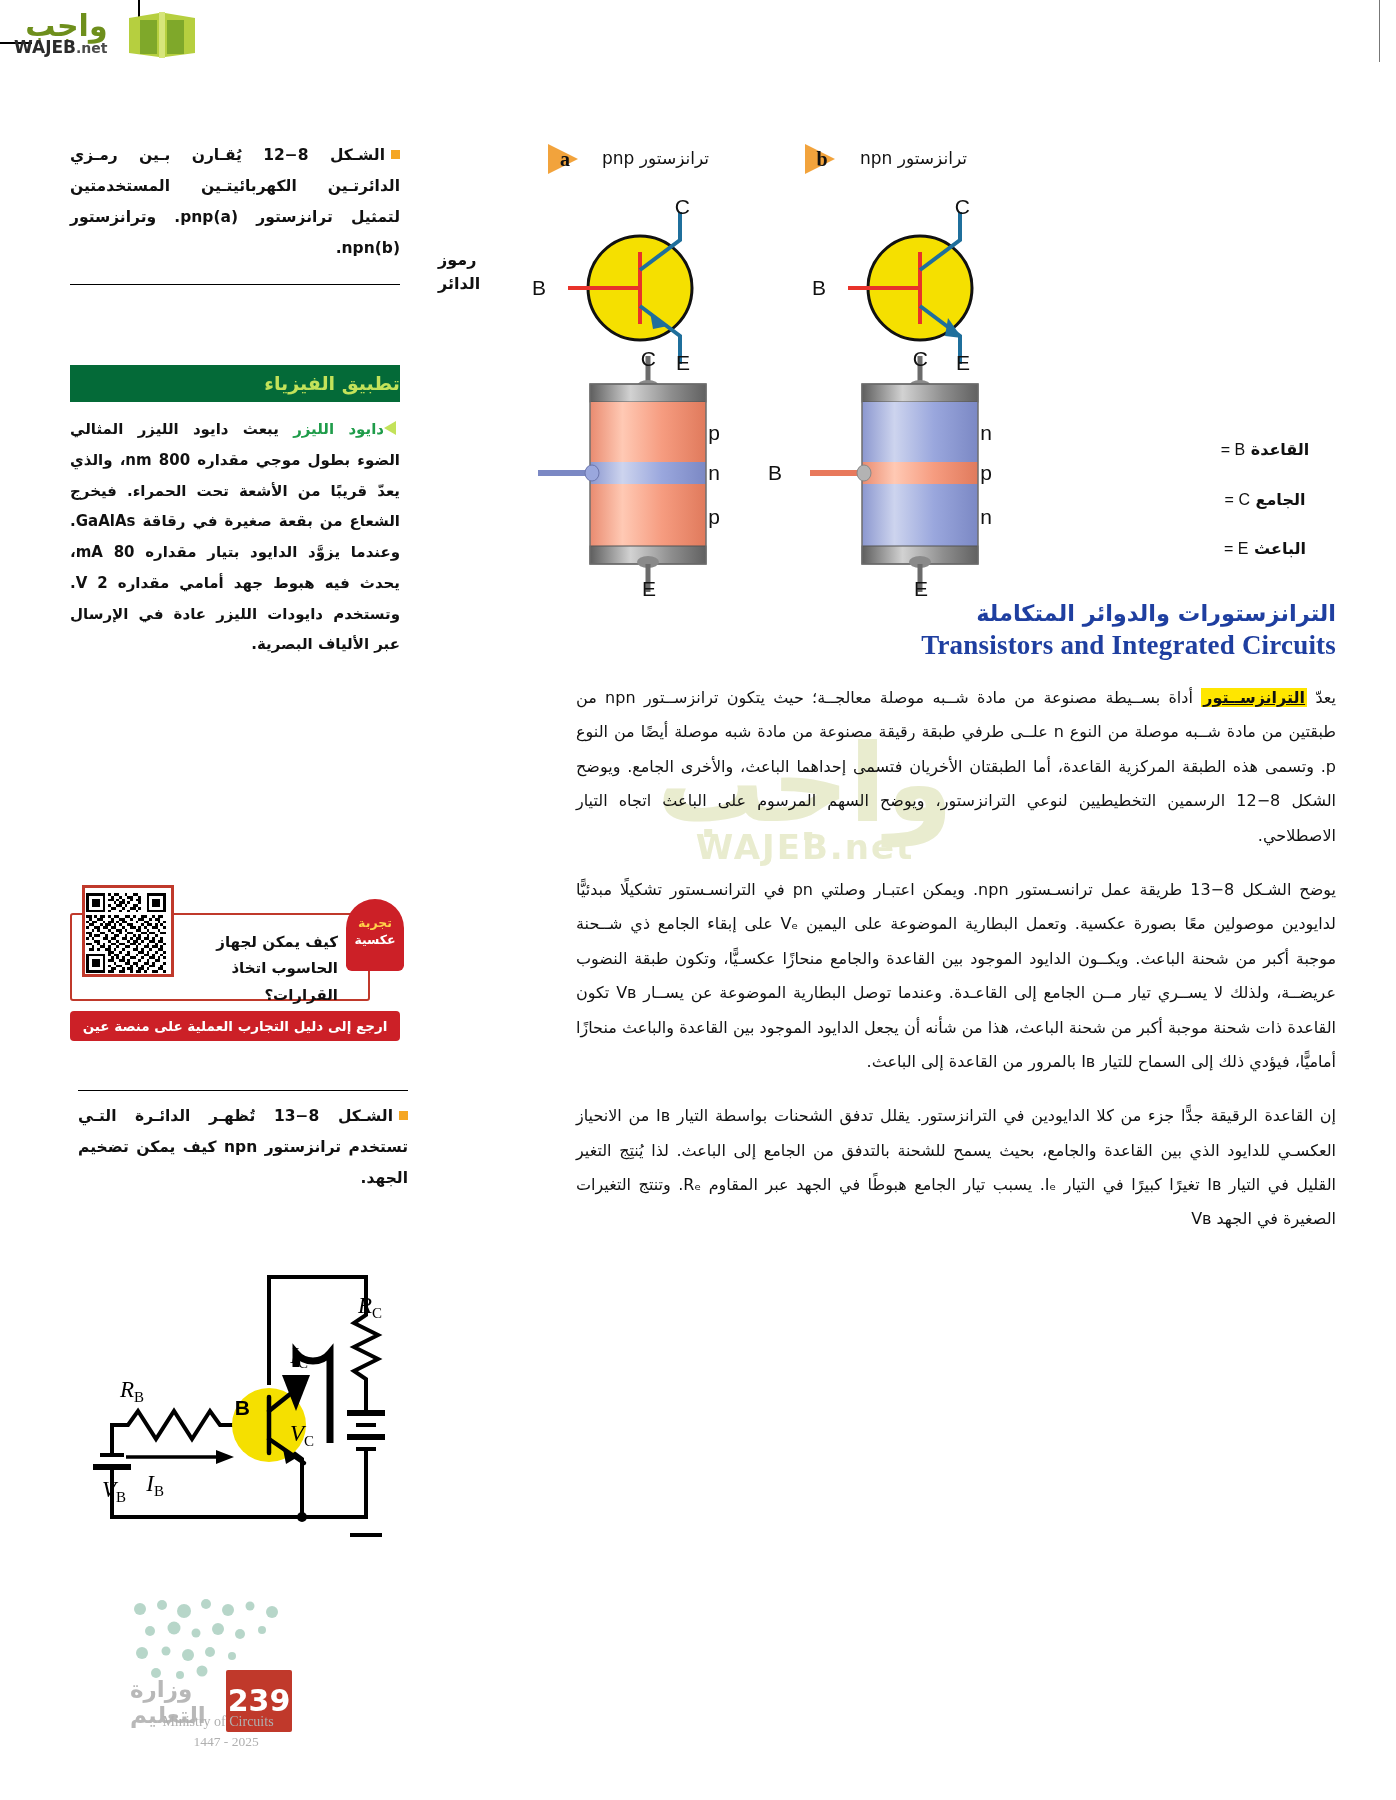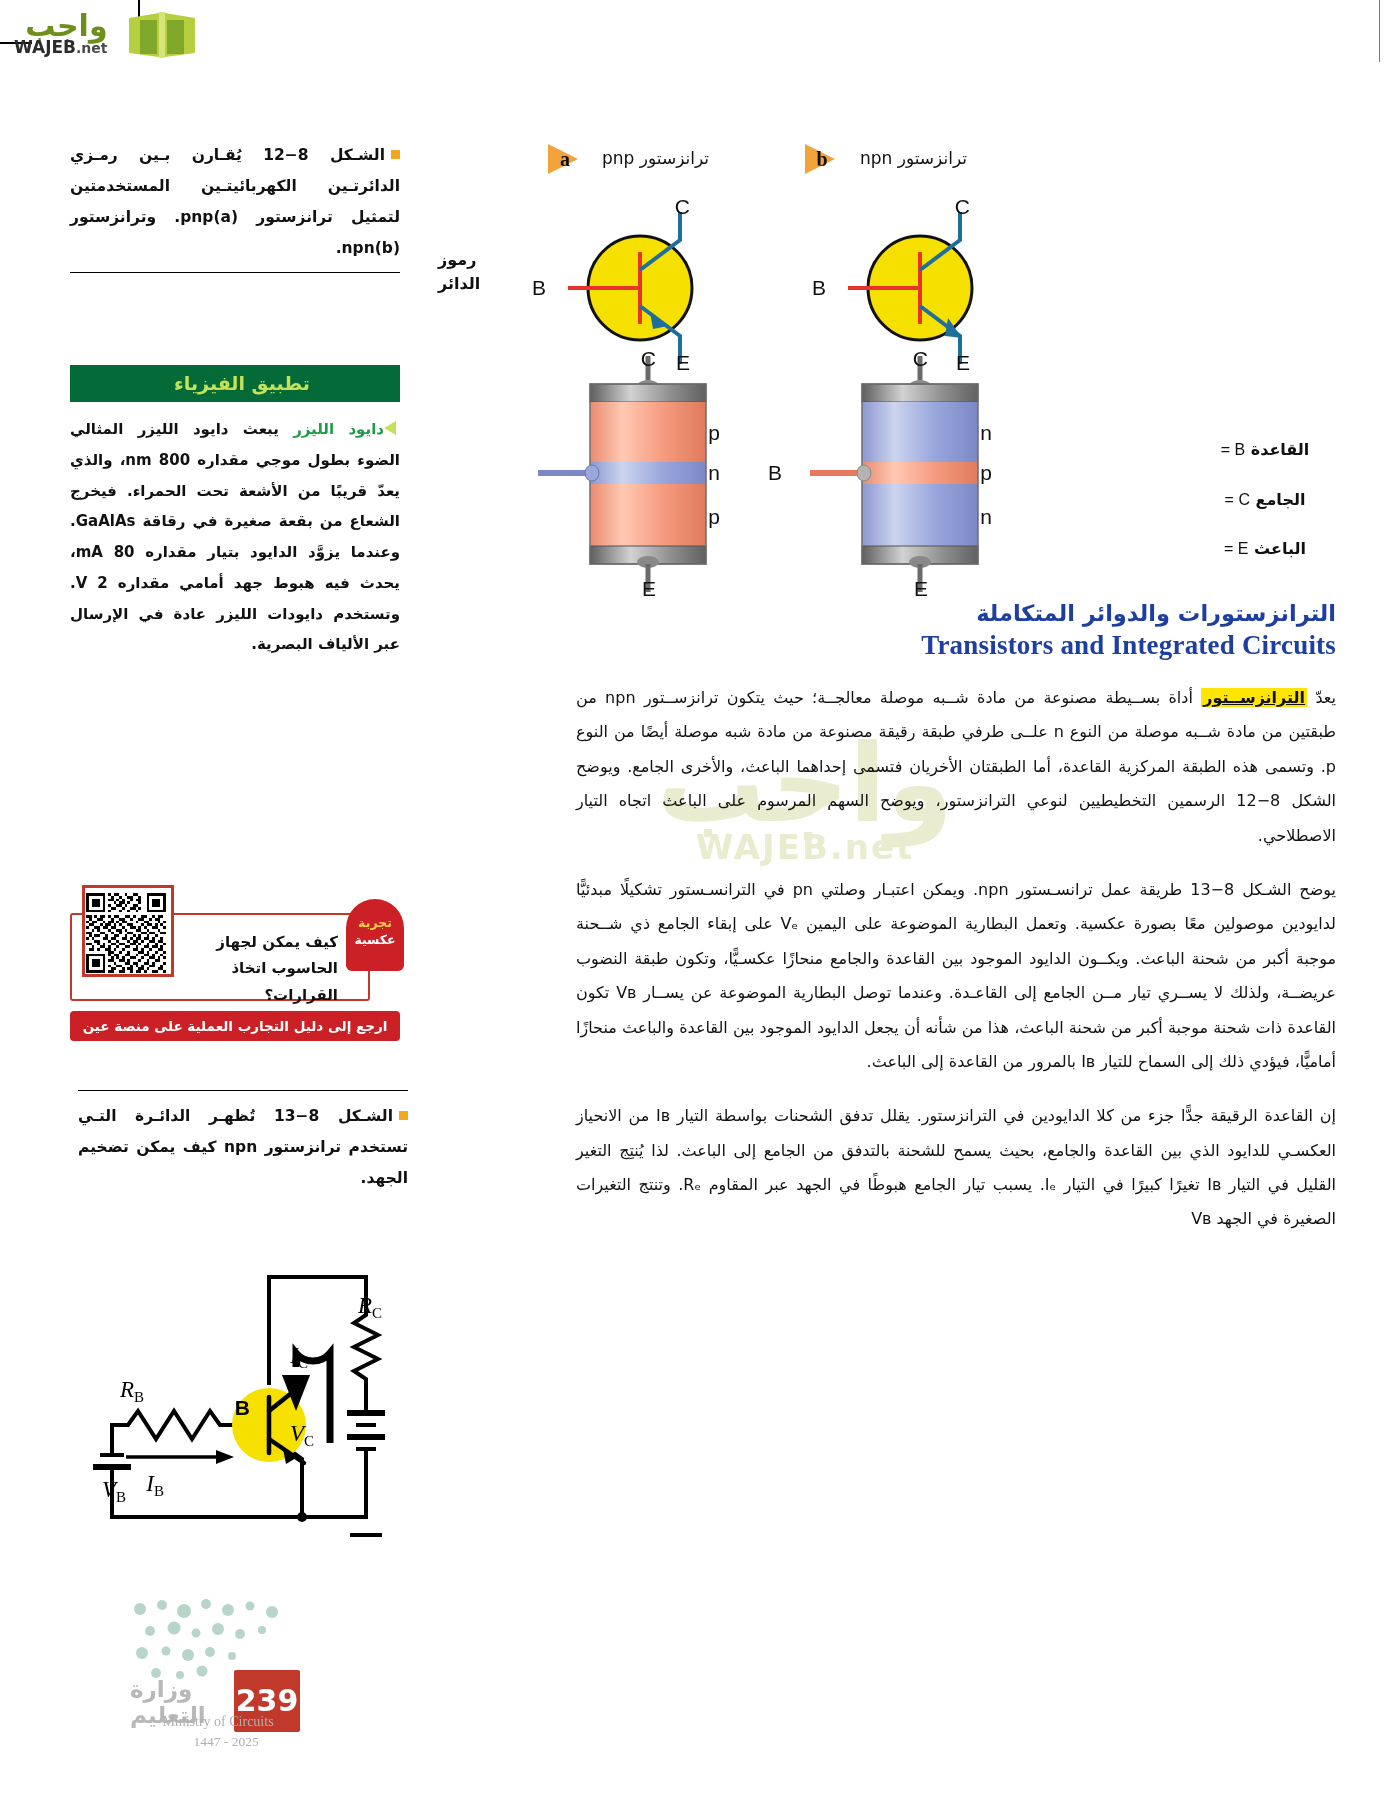--- a/index.html
+++ b/index.html
@@ -32,32 +32,32 @@
   }
   .page-watermark .sub { font-size:34px; letter-spacing:2px; }
 
   
   .left-col { position:absolute; left:70px; top:140px; width:330px; }
 
   .fig-caption {
     font-family:"DejaVu Sans", sans-serif;
     font-size:15.5px; font-weight:bold; color:#111;
     line-height:2.0; text-align:justify; direction:rtl;
-    border-bottom:1.3px solid #000; padding-bottom:8px;
+    border-bottom:1.3px solid #000; padding-bottom:20px;
   }
   .fig-caption .bullet {
     display:inline-block; width:9px; height:9px; background:#f5a623;
     margin-left:6px; vertical-align:1px;
   }
 
   
   .phys-box { position:absolute; left:0; top:225px; width:330px; }
   .phys-head {
     background:#046a38; color:#c3e25a; height:37px; line-height:37px;
-    text-align:center; padding-left:14px; font-size:19px; font-weight:bold;
+    text-align:right; padding-left:14px; font-size:19px; font-weight:bold;
     font-family:"DejaVu Sans", sans-serif; direction:rtl;
   }
   .phys-head span { display:inline-block; }
   .phys-body {
     margin-top:12px; font-family:"DejaVu Sans", sans-serif;
     font-size:15px; font-weight:bold; color:#111;
     line-height:2.05; text-align:justify; direction:rtl;
   }
   .phys-body .term { color:#1f9c4a; }
   .tri-end {
@@ -103,21 +103,21 @@
 
   
   .circuit { position:absolute; left:-6px; top:1095px; width:340px; height:320px; }
 
   
   .dots { position:absolute; left:60px; top:1455px; width:180px; height:90px; }
 
   
   .ministry { position:absolute; left:60px; top:1530px; width:290px; }
   .min-badge {
-    position:absolute; left:104px; top:0; width:66px; height:62px;
+    position:absolute; left:96px; top:0; width:66px; height:62px;
     background:#c0392b; color:#fff; font-family:"DejaVu Sans", sans-serif;
     font-size:30px; font-weight:bold; text-align:center; line-height:62px;
     border-radius:2px;
   }
   .min-ar {
     position:absolute; left:0px; top:6px; width:112px; text-align:left;
     color:#b8b8b8; font-family:"DejaVu Sans", sans-serif; font-size:23px; font-weight:bold;
     direction:rtl;
   }
   .min-en {

